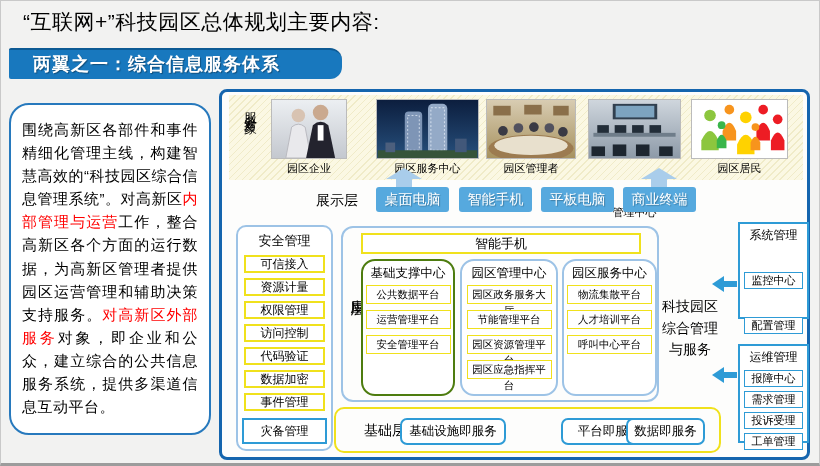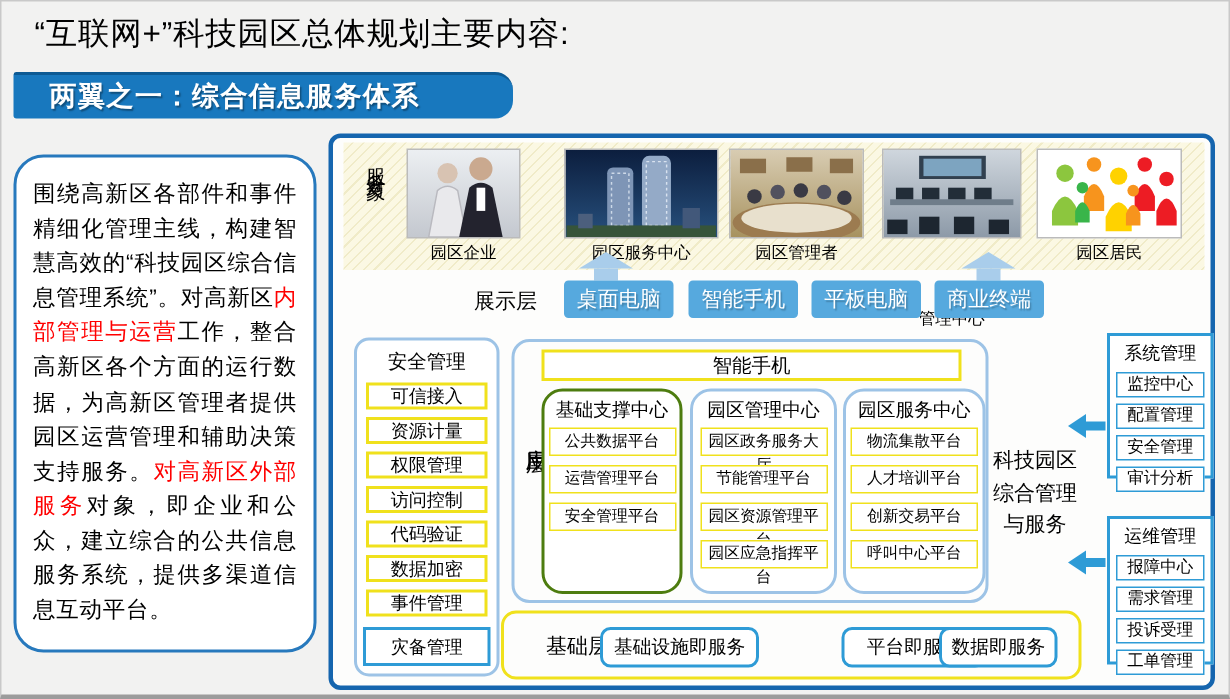--- a/index.html
+++ b/index.html
@@ -263,28 +263,27 @@
     <div class="pbox">园区政务服务大厅</div>
     <div class="pbox">节能管理平台</div>
     <div class="pbox">园区资源管理平台</div>
     <div class="pbox">园区应急指挥平台</div>
   </div>
 
   <div class="abs center-col col-blue" style="left:219px;width:95px;">
     <div class="center-title">园区服务中心</div>
     <div class="pbox">物流集散平台</div>
     <div class="pbox">人才培训平台</div>
-    <div class="pbox">创新交易平台</div>
     <div class="pbox">呼叫中心平台</div>
   </div>
 </div>
 
 <div class="abs right-caption">科技园区综合管理与服务</div>
 
-<div class="abs mgmt-box" style="top:221px;height:97px;">
+<div class="abs mgmt-box" style="top:221px;height:97px;gap:24px;">
   <div class="mgmt-title">系统管理</div>
   <div class="mbox">监控中心</div>
   <div class="mbox">配置管理</div>
   <div class="mbox">安全管理</div>
   <div class="mbox">审计分析</div>
 </div>
 
 <div class="abs mgmt-box" style="top:343px;height:99px;">
   <div class="mgmt-title">运维管理</div>
   <div class="mbox">报障中心</div>

